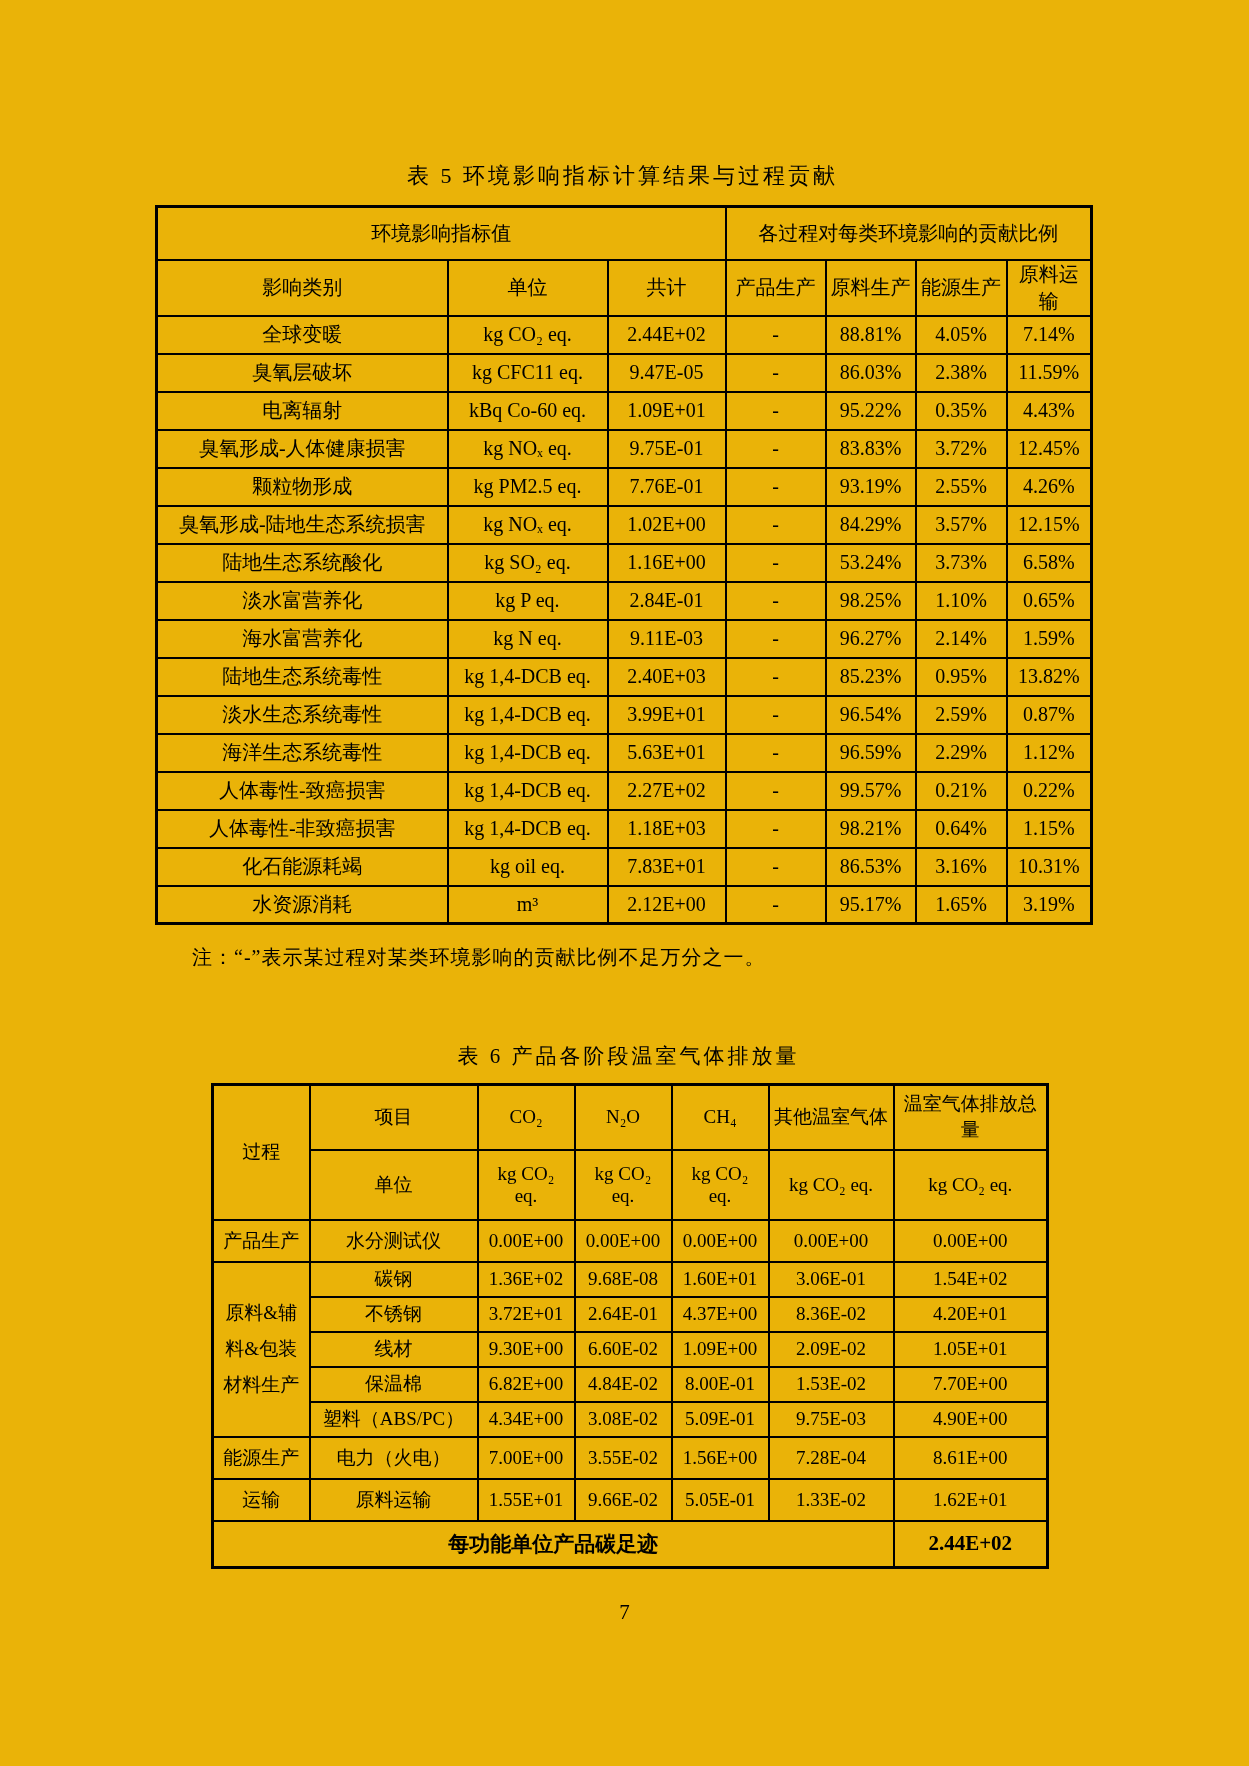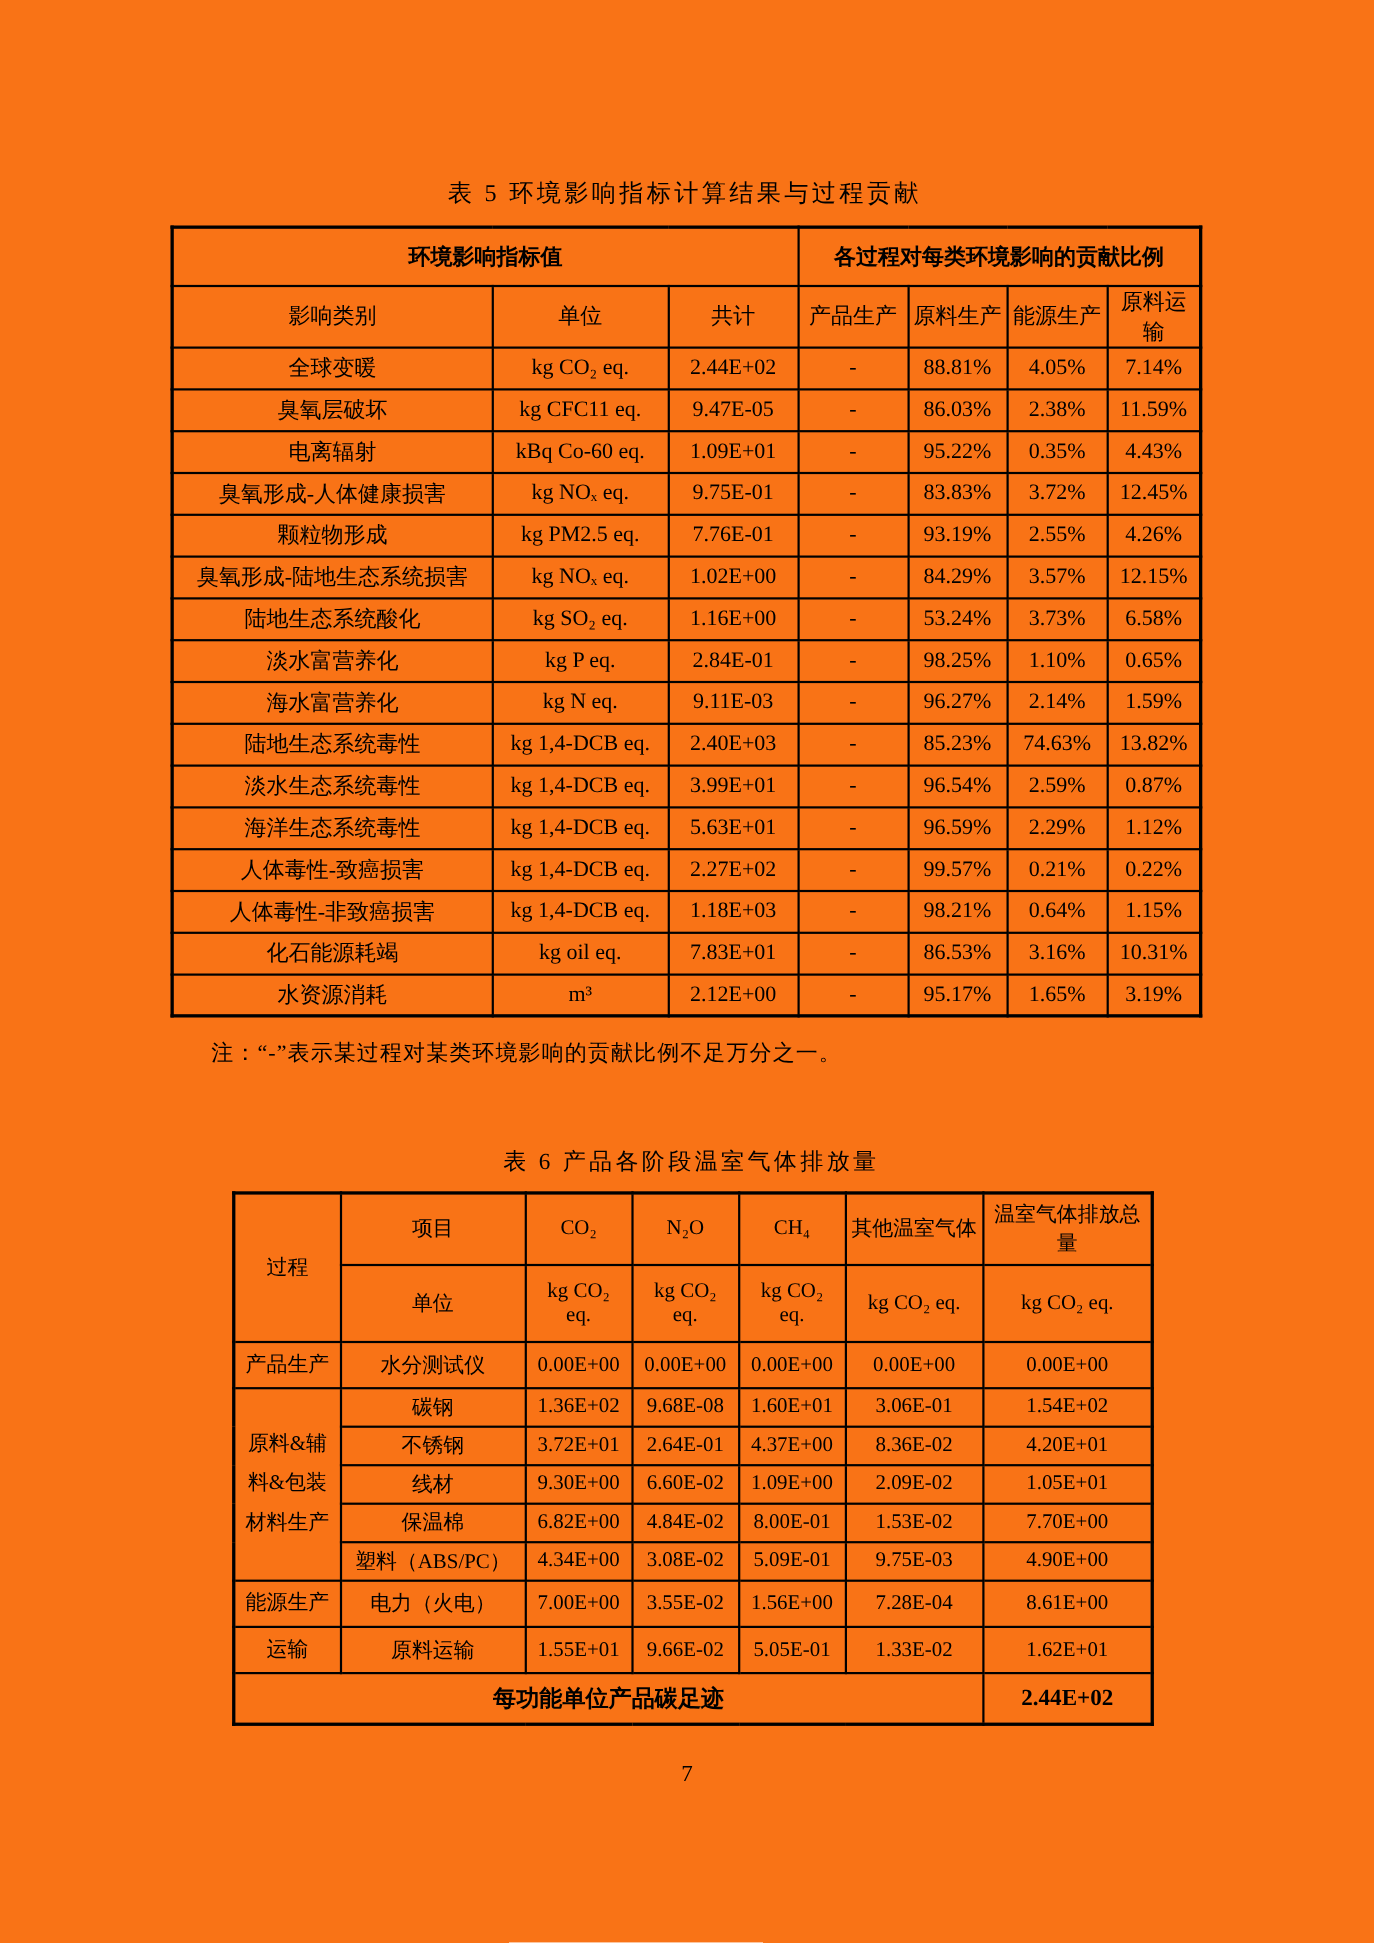--- a/index.html
+++ b/index.html
@@ -1,20 +1,20 @@
 <!DOCTYPE html>
 <html><head>
 <meta charset="utf-8">
 <style>
   html, body { margin: 0; padding: 0; background: #ffffff; }
   .page {
     position: relative;
     width: 1249px;
     height: 1766px;
-    background: #f97316;
+    background: #eab308;
     color: #000000;
     font-family: "Liberation Serif", "DejaVu Serif", serif;
     overflow: hidden;
   }
 
   
   .t5-caption {
     position: absolute;
     left: 155px; top: 161px; width: 935px;
     text-align: center;
@@ -36,21 +36,21 @@
     padding: 0 3px;
     font-size: 20px;
     font-weight: normal;
     box-sizing: border-box;
   }
   table.t5 thead tr.group-row { height: 53px; }
   table.t5 thead tr.cols-row  { height: 52px; }
   table.t5 tbody tr { height: 38px; }
   table.t5 th.group-hdr {
     font-family: "Liberation Sans", "DejaVu Sans", sans-serif;
-    font-weight: bold;
+    font-weight: normal;
     font-size: 20px;
   }
   .t5-note {
     position: absolute;
     left: 192px; top: 944px;
     font-size: 20px;
     letter-spacing: 1px;
   }
 
   
@@ -213,21 +213,21 @@
           <td>96.27%</td>
           <td>2.14%</td>
           <td>1.59%</td>
         </tr>
         <tr>
           <td>陆地生态系统毒性</td>
           <td>kg 1,4-DCB eq.</td>
           <td>2.40E+03</td>
           <td>-</td>
           <td>85.23%</td>
-          <td>74.63%</td>
+          <td>0.95%</td>
           <td>13.82%</td>
         </tr>
         <tr>
           <td>淡水生态系统毒性</td>
           <td>kg 1,4-DCB eq.</td>
           <td>3.99E+01</td>
           <td>-</td>
           <td>96.54%</td>
           <td>2.59%</td>
           <td>0.87%</td>

